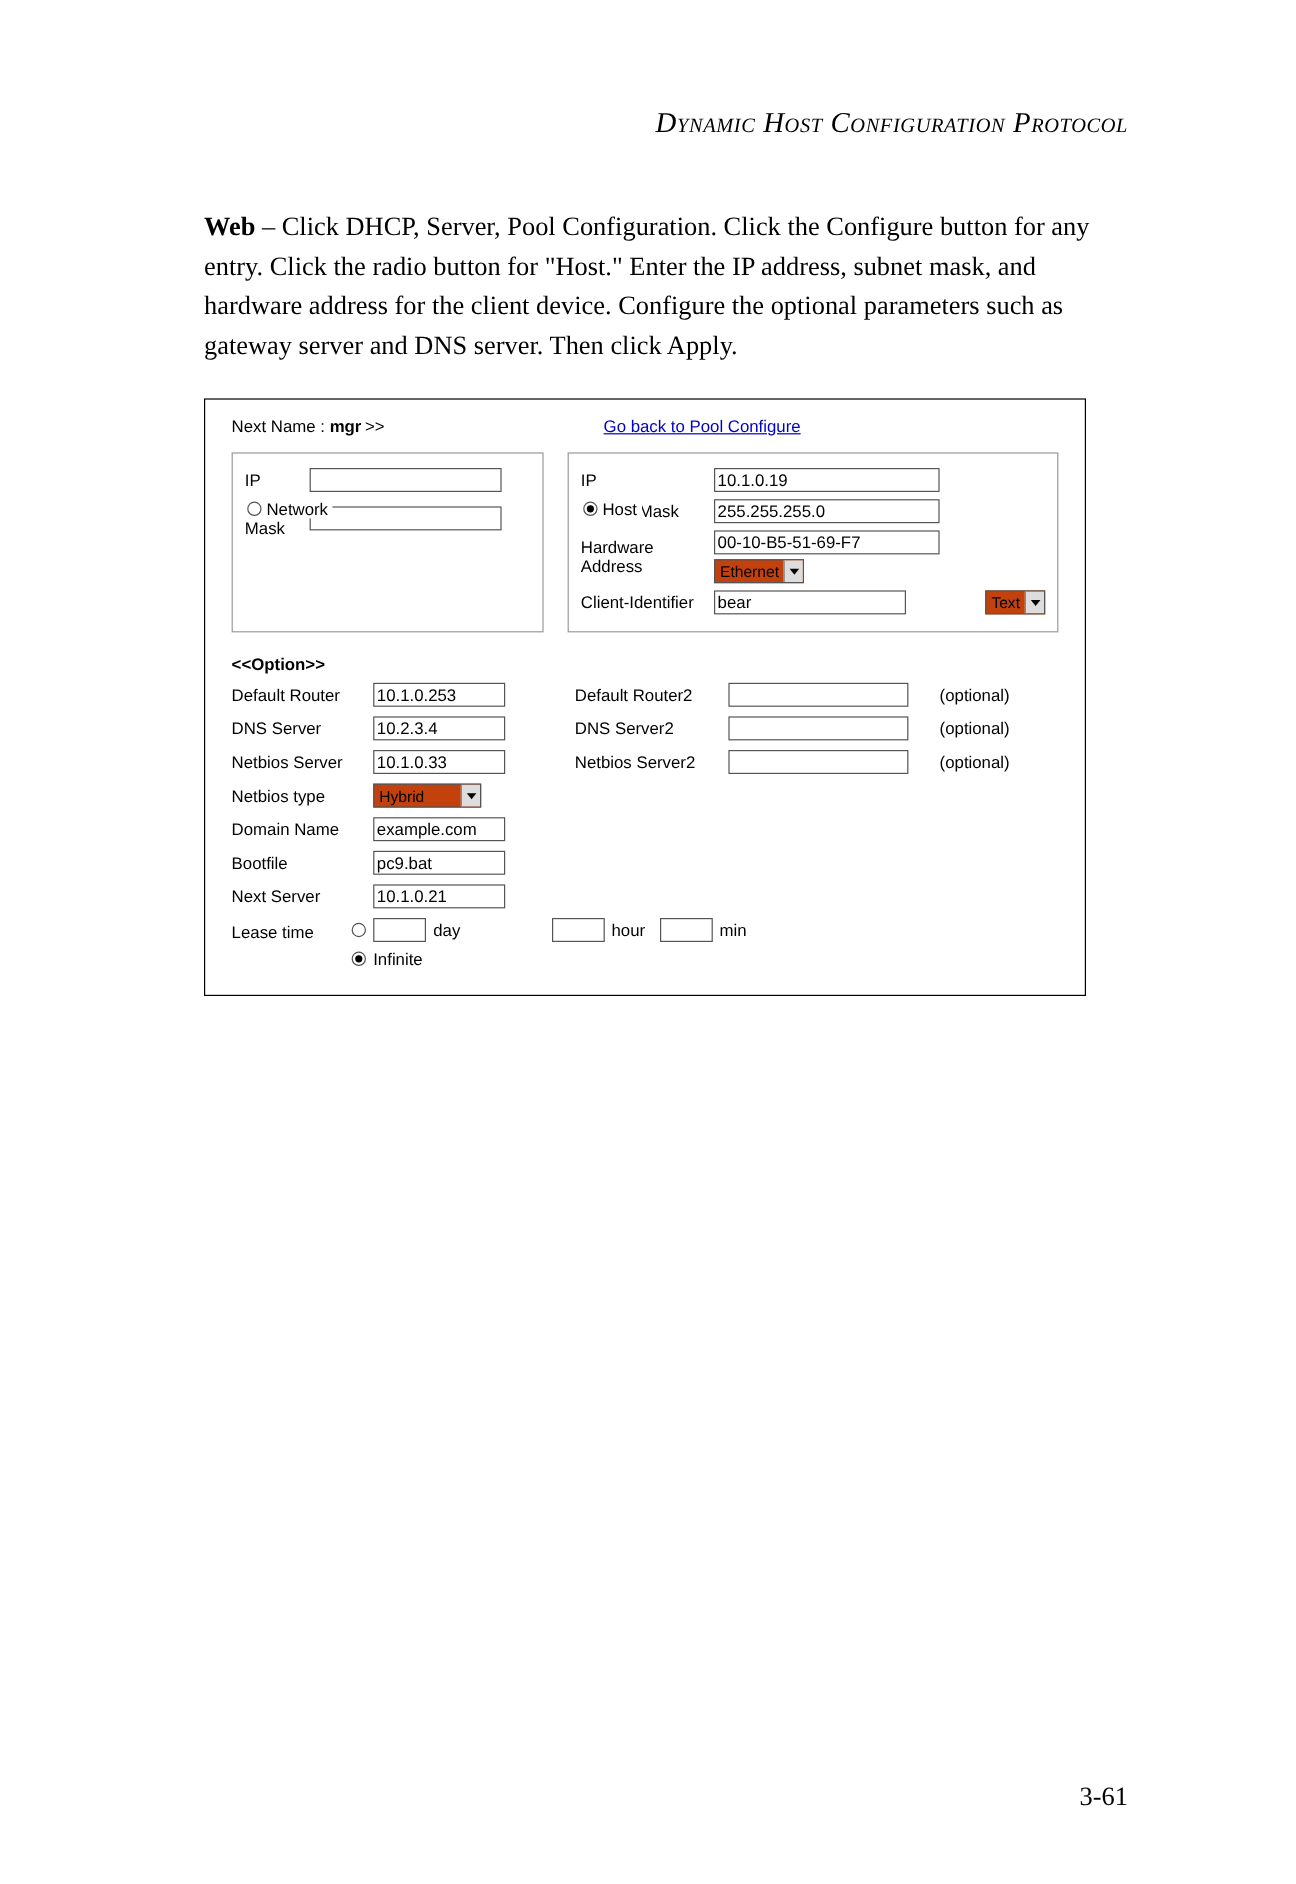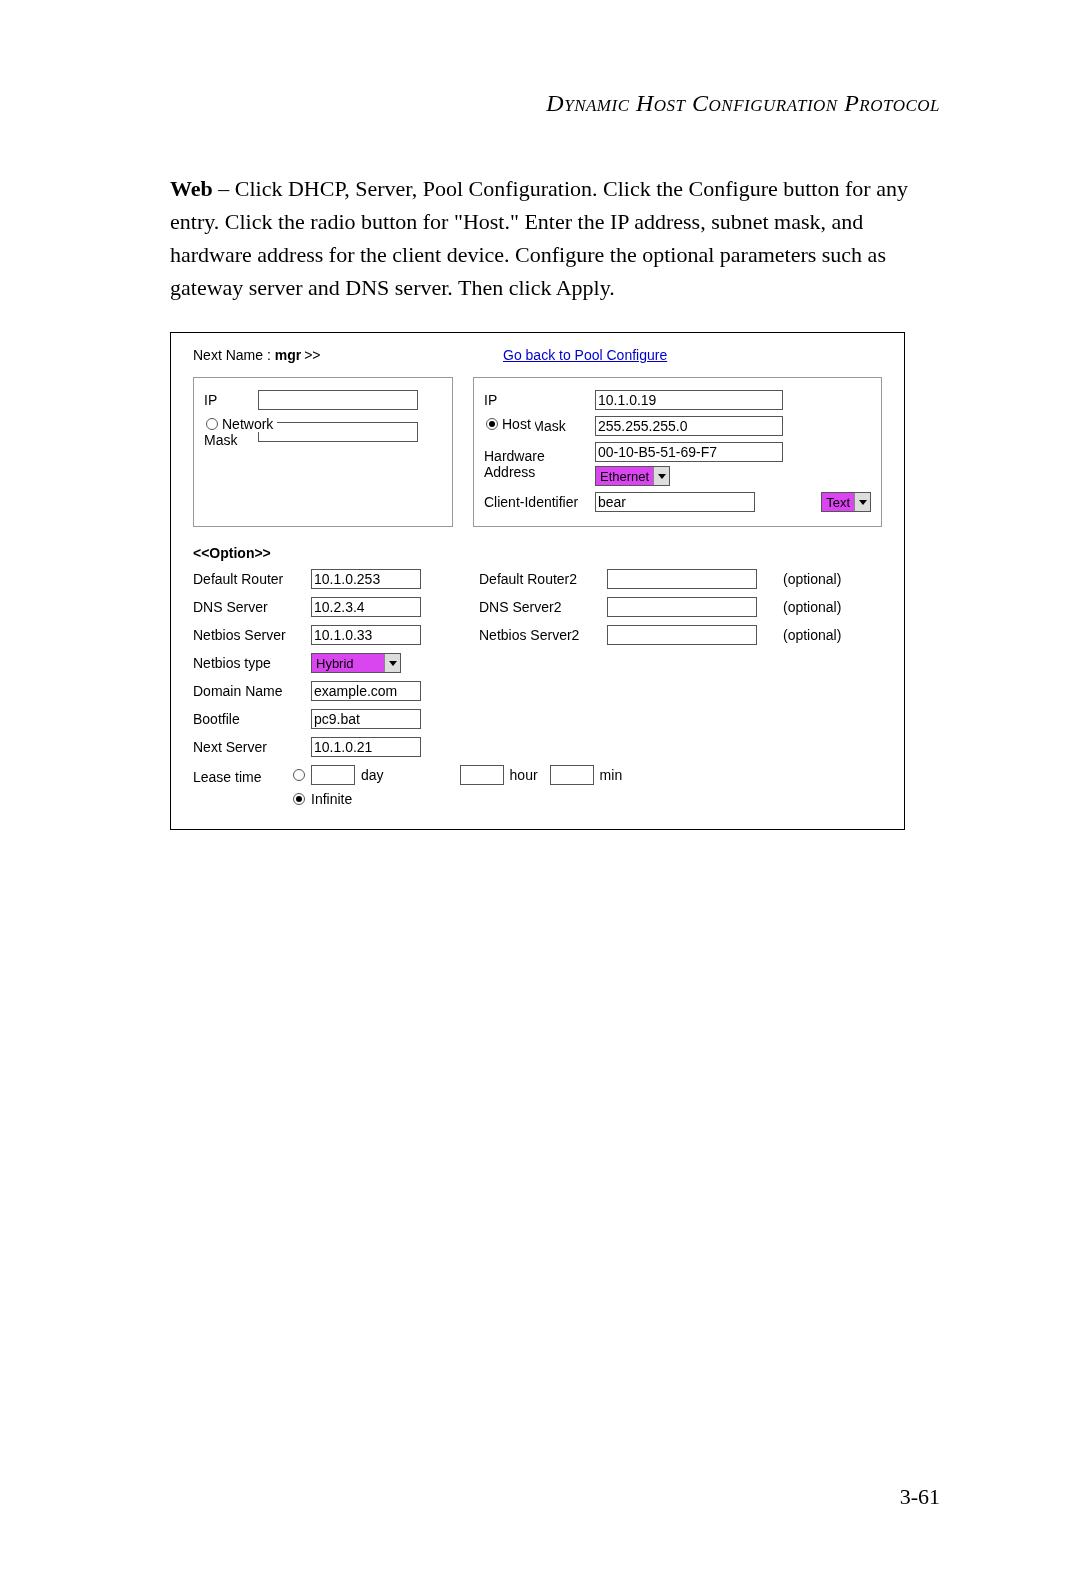--- a/index.html
+++ b/index.html
@@ -123,21 +123,21 @@
     display: inline-flex;
     align-items: center;
   }
   .fs-network .txt { width: 160px; }
   .fs-host .txt { width: 188px; }
   .fs-host .row.client .txt { width: 160px; }
 
   .sel {
     border: 1px solid #555;
     height: 20px;
-    background: #d946ef;
+    background: #c2410c;
     display: inline-flex;
     align-items: center;
     padding: 0 0 0 4px;
     font-size: 13px;
   }
   .sel .arrow {
     width: 16px; height: 18px;
     margin-left: 4px;
     border-left: 1px solid #888;
     display: inline-flex;

